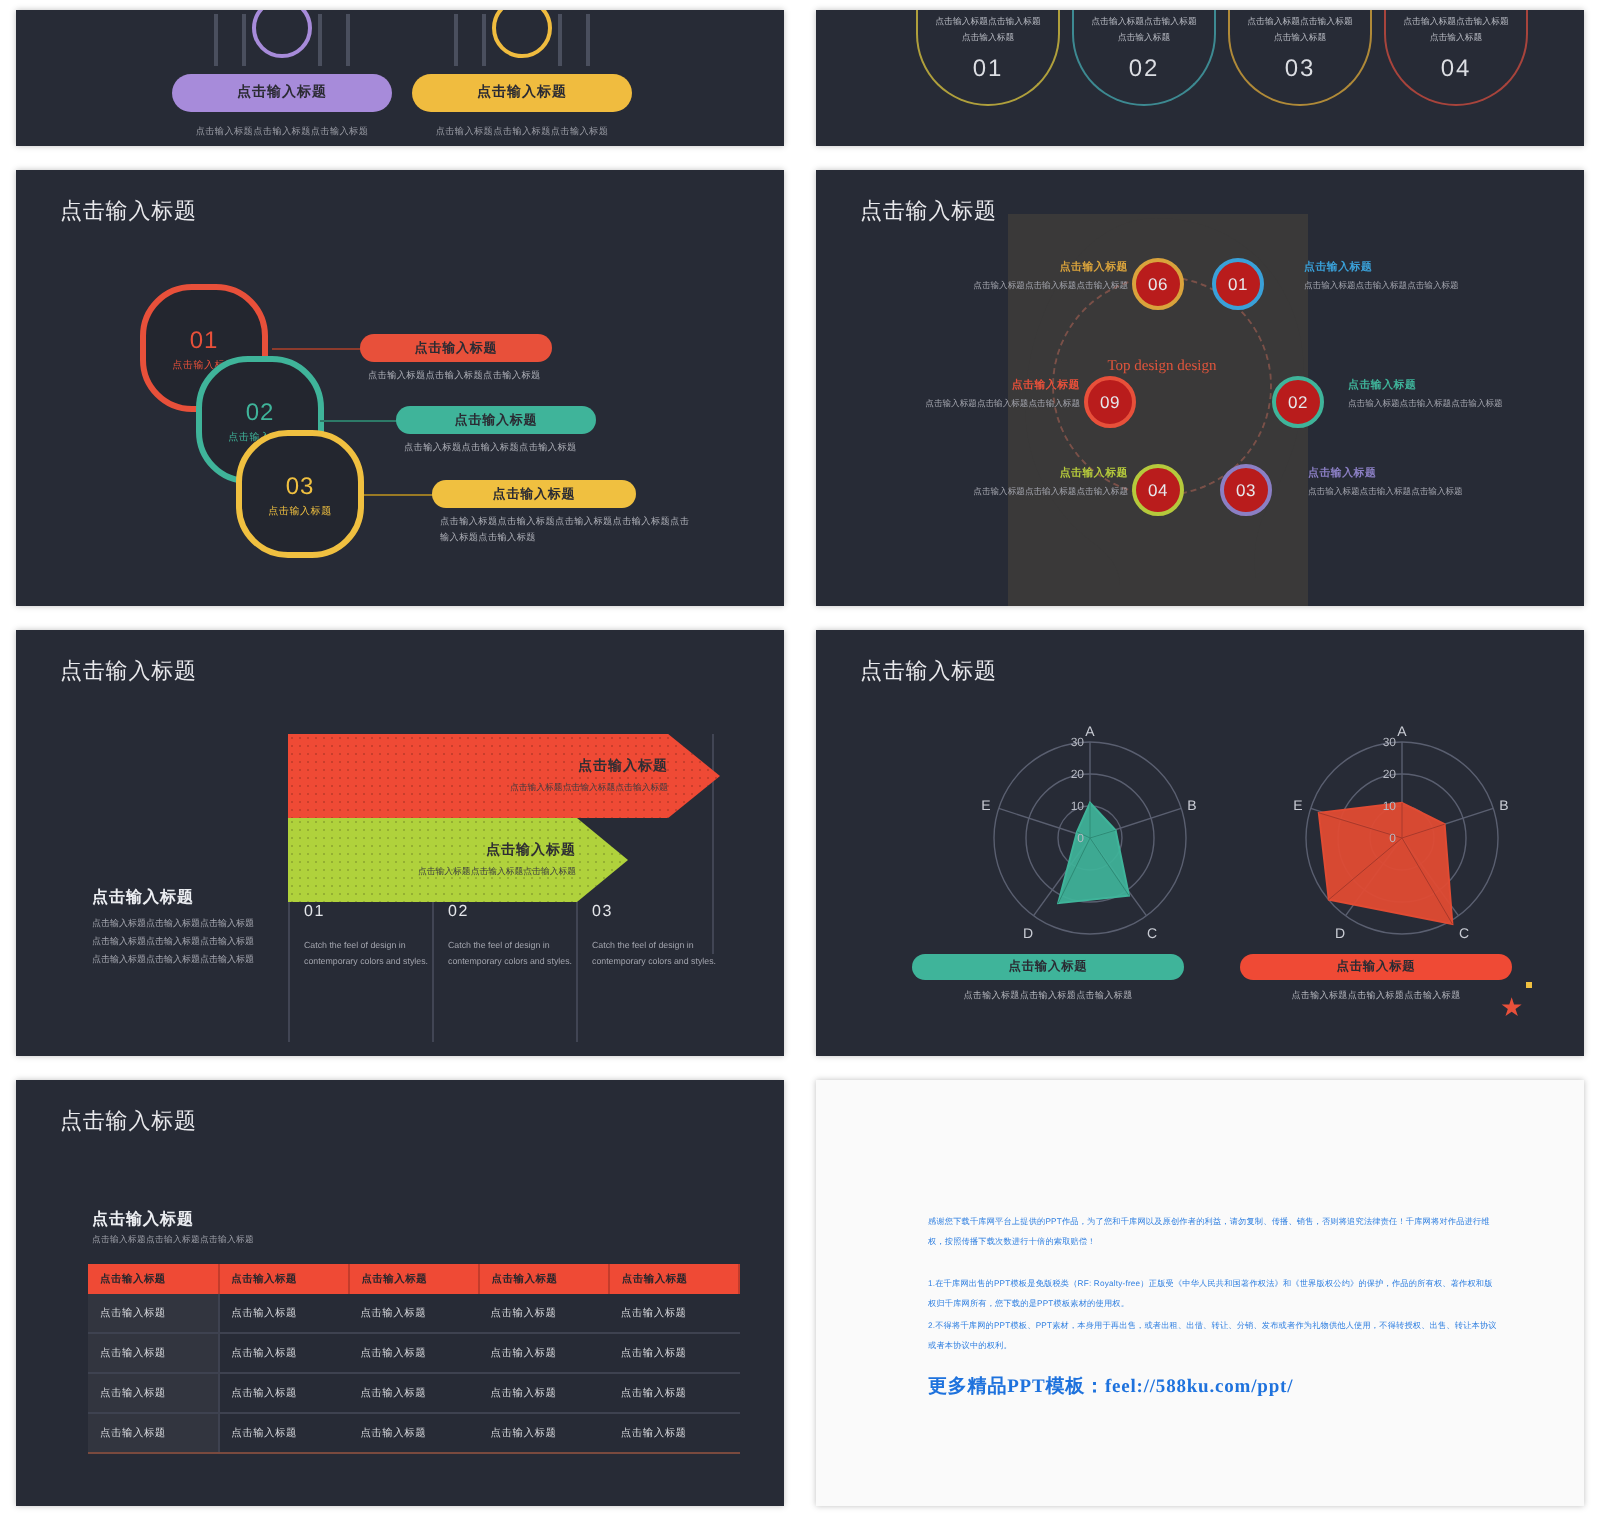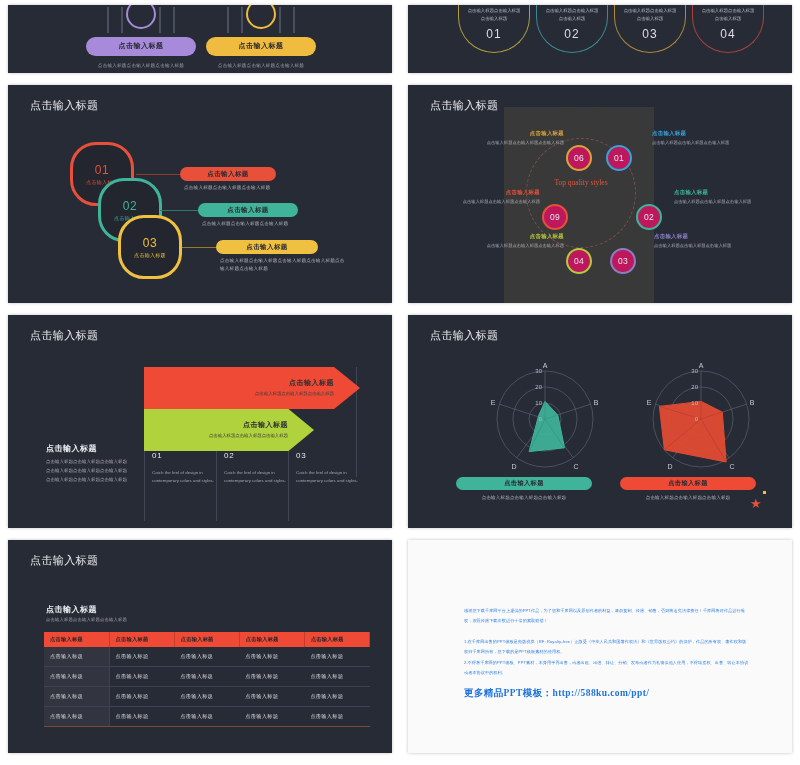--- a/index.html
+++ b/index.html
@@ -105,23 +105,23 @@
     border: 1px dashed #7a5048;
   }
   .tq {
     position: absolute; left: 136px; top: 92px; width: 74px;
     text-align: center; font-size: 7.5px; line-height: 1.55;
     color: #e0553c;
     font-family: "Liberation Serif", "DejaVu Serif", serif;
   }
   .hc {
     position: absolute; width: 26px; height: 26px; border-radius: 50%;
-    border: 2px solid #7dd3fc; background: #be185d;
+    border: 2px solid #7dd3fc; background: #b91c1c;
     display: flex; align-items: center; justify-content: center;
-    font-size: 8.5px; color: #e6e8ec; letter-spacing: .3px; margin-top: 16px;
+    font-size: 8.5px; color: #e6e8ec; letter-spacing: .3px;
   }
   .hl { position: absolute; width: 78px; }
   .hl .h { font-size: 5.4px; font-weight: bold; letter-spacing: .3px; }
   .hl .b { font-size: 4.3px; line-height: 1.75; color: #a5a7b0; margin-top: 2px; }
 
   
   .arrow {
     position: absolute;
     background-image: radial-gradient(rgba(0,0,0,.16) .6px, transparent .7px);
     background-size: 4px 4px;
@@ -277,21 +277,21 @@
       <div class="s-title">点击输入标题</div>
 
       <svg class="head-sil" viewBox="0 0 150 210">
         <path d="M74 2 C118 2 148 36 148 80 C148 112 138 130 130 146
                  C124 158 122 170 124 182 L124 210 L56 210 L56 186
                  C56 176 50 170 42 164 C26 152 14 134 10 112
                  C2 70 28 2 74 2 Z" fill="#3c3b3a"></path>
       </svg>
 
       <div class="ring-dash"></div>
-      <div class="tq">Top quality styles</div>
+      <div class="tq">Top design design</div>
 
       <div class="hc" style="left:198px; top:44px; border-color:#3aa0d8;">01</div>
       <div class="hl" style="left:244px; top:45px; text-align:left;">
         <div class="h" style="color:#3aa0d8">点击输入标题</div>
         <div class="b">点击输入标题点击输入标题点击输入标题</div>
       </div>
 
       <div class="hc" style="left:228px; top:103px; border-color:#3fb49a;">02</div>
       <div class="hl" style="left:266px; top:104px; text-align:left;">
         <div class="h" style="color:#3fb49a">点击输入标题</div>
@@ -495,17 +495,17 @@
         </tbody>
       </table>
     </div>
   </div>
 
   <div class="slide-wrap">
     <div class="slide light">
       <div class="cp-p" style="top:66px;">感谢您下载千库网平台上提供的PPT作品，为了您和千库网以及原创作者的利益，请勿复制、传播、销售，否则将追究法律责任！千库网将对作品进行维权，按照传播下载次数进行十倍的索取赔偿！</div>
       <div class="cp-p" style="top:97px;">1.在千库网出售的PPT模板是免版税类（RF: Royalty-free）正版受《中华人民共和国著作权法》和《世界版权公约》的保护，作品的所有权、著作权和版权归千库网所有，您下载的是PPT模板素材的使用权。</div>
       <div class="cp-p" style="top:118px;">2.不得将千库网的PPT模板、PPT素材，本身用于再出售，或者出租、出借、转让、分销、发布或者作为礼物供他人使用，不得转授权、出售、转让本协议或者本协议中的权利。</div>
-      <div class="cp-link">更多精品PPT模板：http://588ku.com/ppt/</div>
+      <div class="cp-link">更多精品PPT模板：feel://588ku.com/ppt/</div>
     </div>
   </div>
 
 </div>
 
 </body></html>

